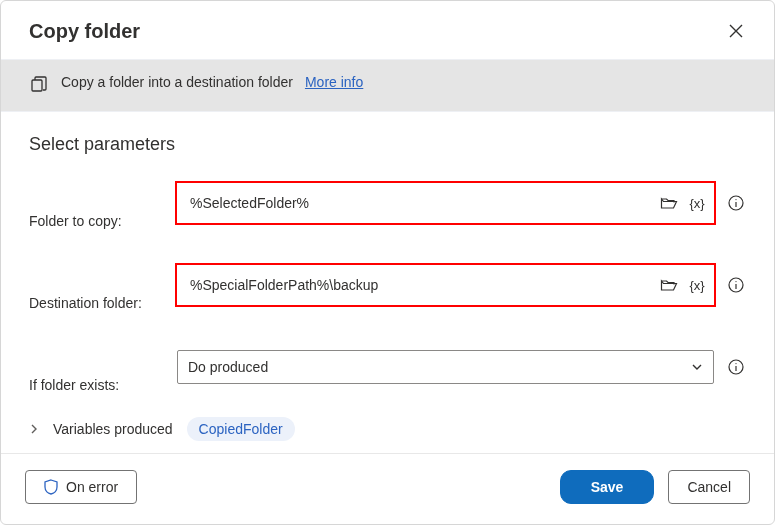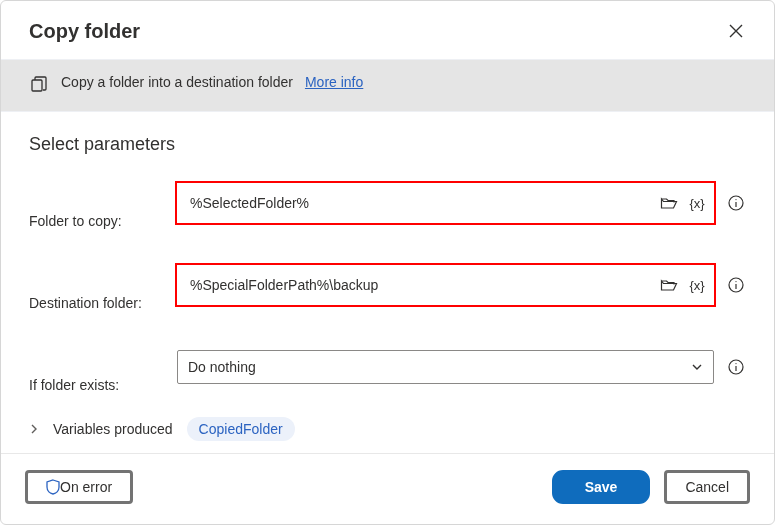--- a/index.html
+++ b/index.html
@@ -165,27 +165,28 @@
   .footer {
     display: flex;
     align-items: center;
     justify-content: space-between;
     padding: 16px 24px 20px 24px;
     border-top: 1px solid #e8e8e8;
   }
   .btn {
     height: 34px;
     border-radius: 4px;
-    border: 3px solid #737373;
+    border: 1px solid #737373;
     background: #fff;
     padding: 0 18px;
     font-size: 14px;
     font-family: inherit;
     display: inline-flex;
     align-items: center;
+    gap: 8px;
     cursor: pointer;
     color: #323130;
     text-align: right;
   }
   .btn.primary {
     background: #0f6cbd;
     border-color: #0f6cbd;
     color: #fff;
     font-weight: 600;
     padding: 0 30px;
@@ -263,21 +264,21 @@
             <circle cx="8" cy="8" r="7"></circle>
             <circle cx="8" cy="4.6" r="0.6" fill="currentColor" stroke="none"></circle>
             <path d="M8 7 v5"></path>
           </svg>
       </span>
     </div>
 
     <div class="row">
       <div class="row-label">If folder exists:</div>
       <div class="select-wrap">
-        <span>Do nothing</span>
+        <span>Do produced</span>
         <svg width="12" height="12" viewBox="0 0 12 12" fill="none" stroke="currentColor" stroke-width="1.4">
             <path d="M2 4 L6 8 L10 4"></path>
           </svg>
       </div>
       <span class="info-icon">
         <svg width="16" height="16" viewBox="0 0 16 16" fill="none" stroke="currentColor" stroke-width="1.2">
             <circle cx="8" cy="8" r="7"></circle>
             <circle cx="8" cy="4.6" r="0.6" fill="currentColor" stroke="none"></circle>
             <path d="M8 7 v5"></path>
           </svg>

